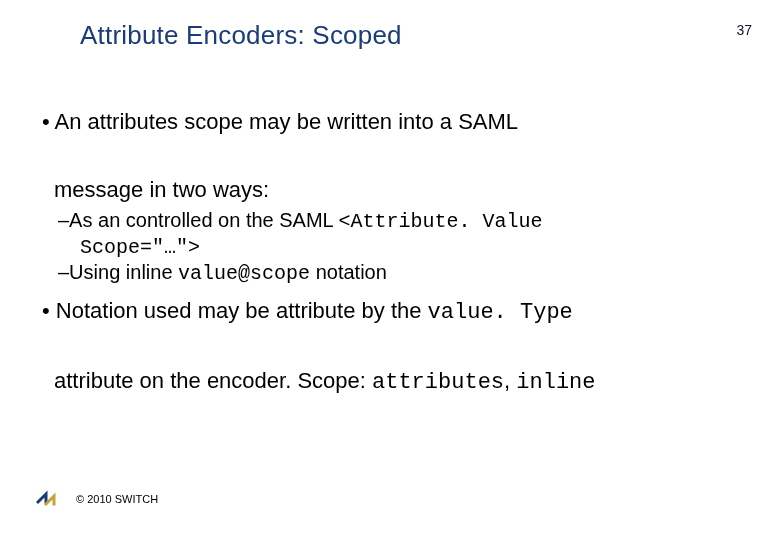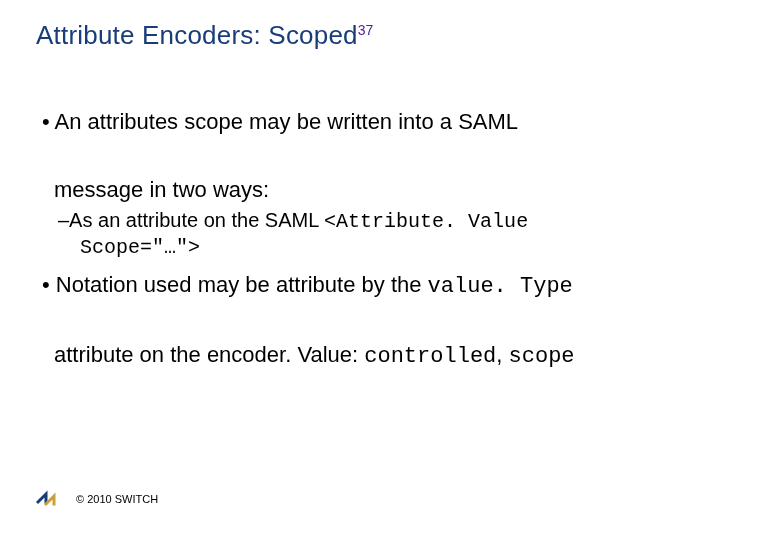--- a/index.html
+++ b/index.html
@@ -12,30 +12,32 @@
     overflow: hidden;
   }
   .slide {
     width: 100%;
     height: 100%;
     padding: 20px 28px 20px 36px;
     position: relative;
   }
   .header {
     display: flex;
+    justify-content: space-between;
     align-items: flex-start;
+    margin-left: 44px;
   }
   .title {
     color: #1a3d7a;
     font-size: 26px;
     font-weight: 400;
     letter-spacing: 0.2px;
   }
   .pagenum {
-    color: #4c1d95;
+    color: #0f172a;
     font-size: 14px;
     padding-top: 2px;
   }
   .content {
     margin-top: 58px;
     color: #000;
     font-size: 22px;
     line-height: 1.2;
   }
   .bullet1 {
@@ -89,32 +91,35 @@
     <div class="pagenum">37</div>
   </div>
 
   <div class="content">
 
     <div class="bullet1">• An attributes scope may be written into a SAML</div>
     <div class="bullet1-body">message in two ways:</div>
 
     <div class="sublist">
       <div class="sub">
-        <span>–As an attribute on the SAML </span><span class="mono">&lt;Attribute. Value</span>
+        <span>–As an controlled on the SAML </span><span class="mono">&lt;Attribute. Value</span>
       </div>
       <div class="sub-body">
         <span class="mono">Scope="…"&gt;</span>
+      </div>
+      <div class="sub">
+        <span>–Using inline </span><span class="mono">value@scope</span><span> notation</span>
       </div>
     </div>
 
     <div class="bullet1">
       <span>• Notation used may be attribute by the </span><span class="mono">value. Type</span>
     </div>
     <div class="bullet1-body">
-      <span>attribute on the encoder.  Value: </span><span class="mono">controlled</span><span>, </span><span class="mono">scope</span>
+      <span>attribute on the encoder.  Scope: </span><span class="mono">attributes</span><span>, </span><span class="mono">inline</span>
     </div>
 
   </div>
 
   <div class="footer">
     <svg class="logo" viewBox="0 0 28 22">
       <polyline points="2,14 10,6 10,14" fill="none" stroke="#1a3d7a" stroke-width="3" stroke-linecap="square"></polyline>
       <polyline points="10,16 18,8 18,16" fill="none" stroke="#c9a13b" stroke-width="3" stroke-linecap="square"></polyline>
     </svg>
     <div class="copyright">© 2010 SWITCH</div>

